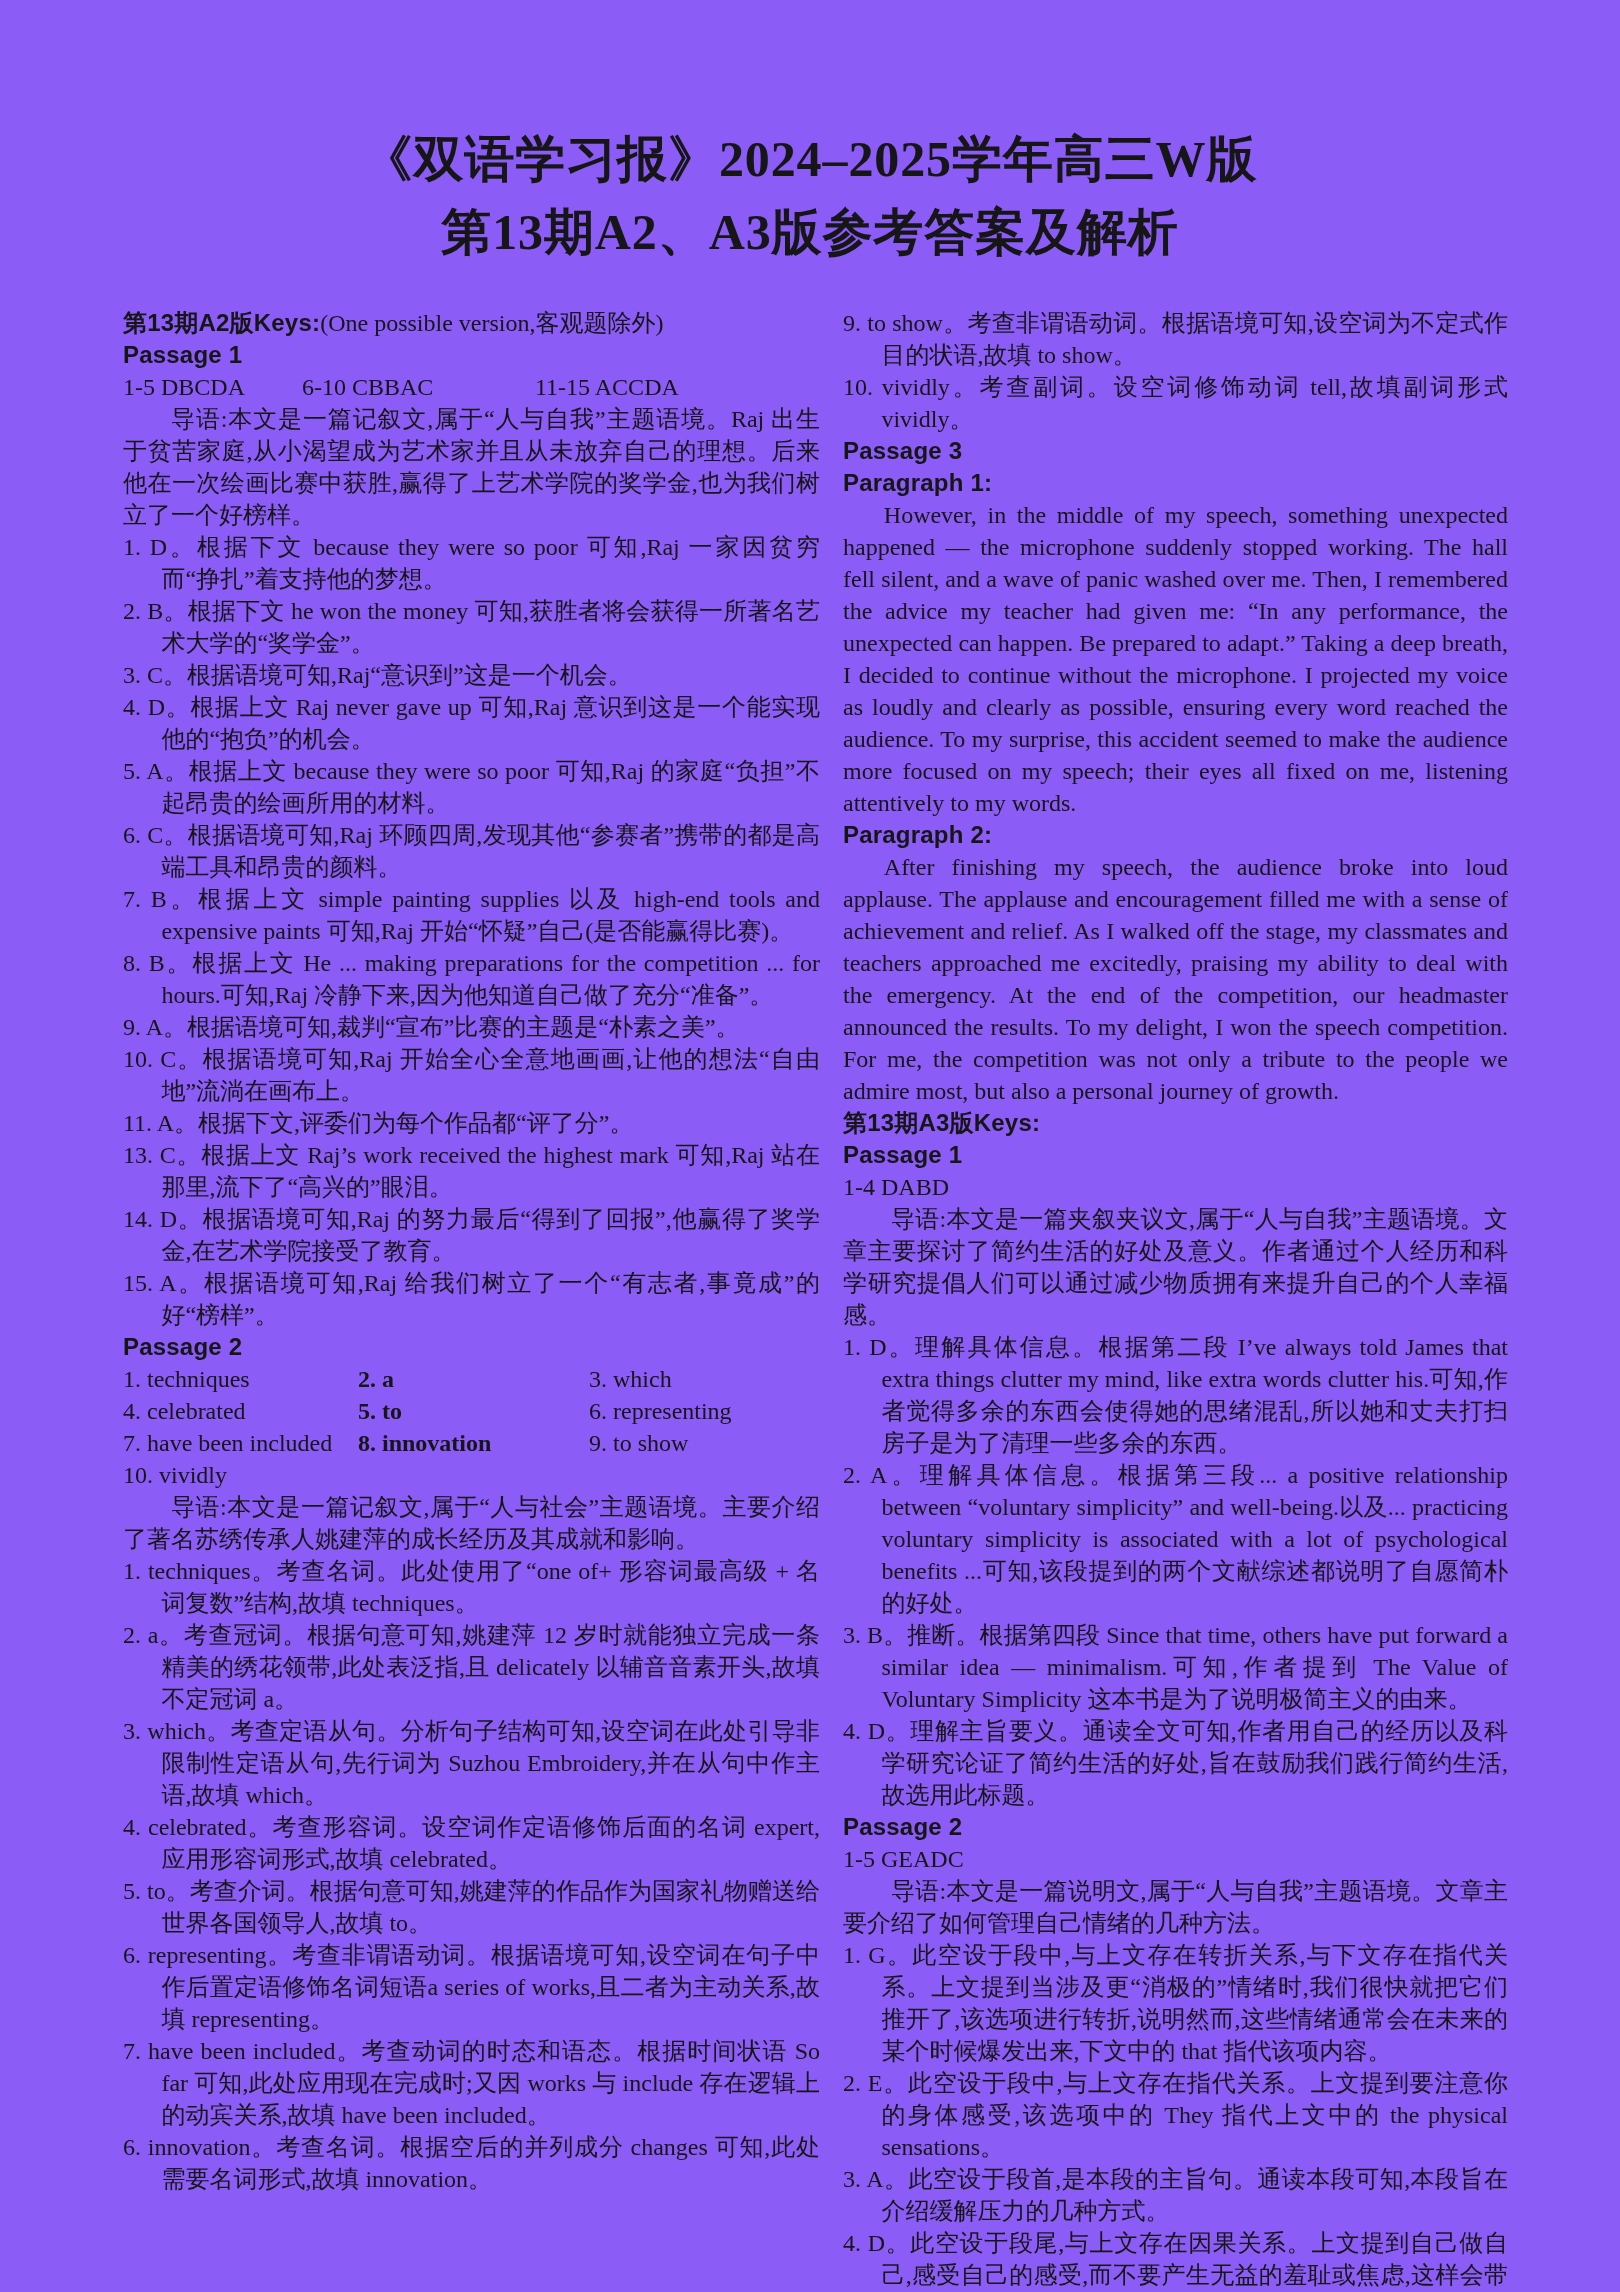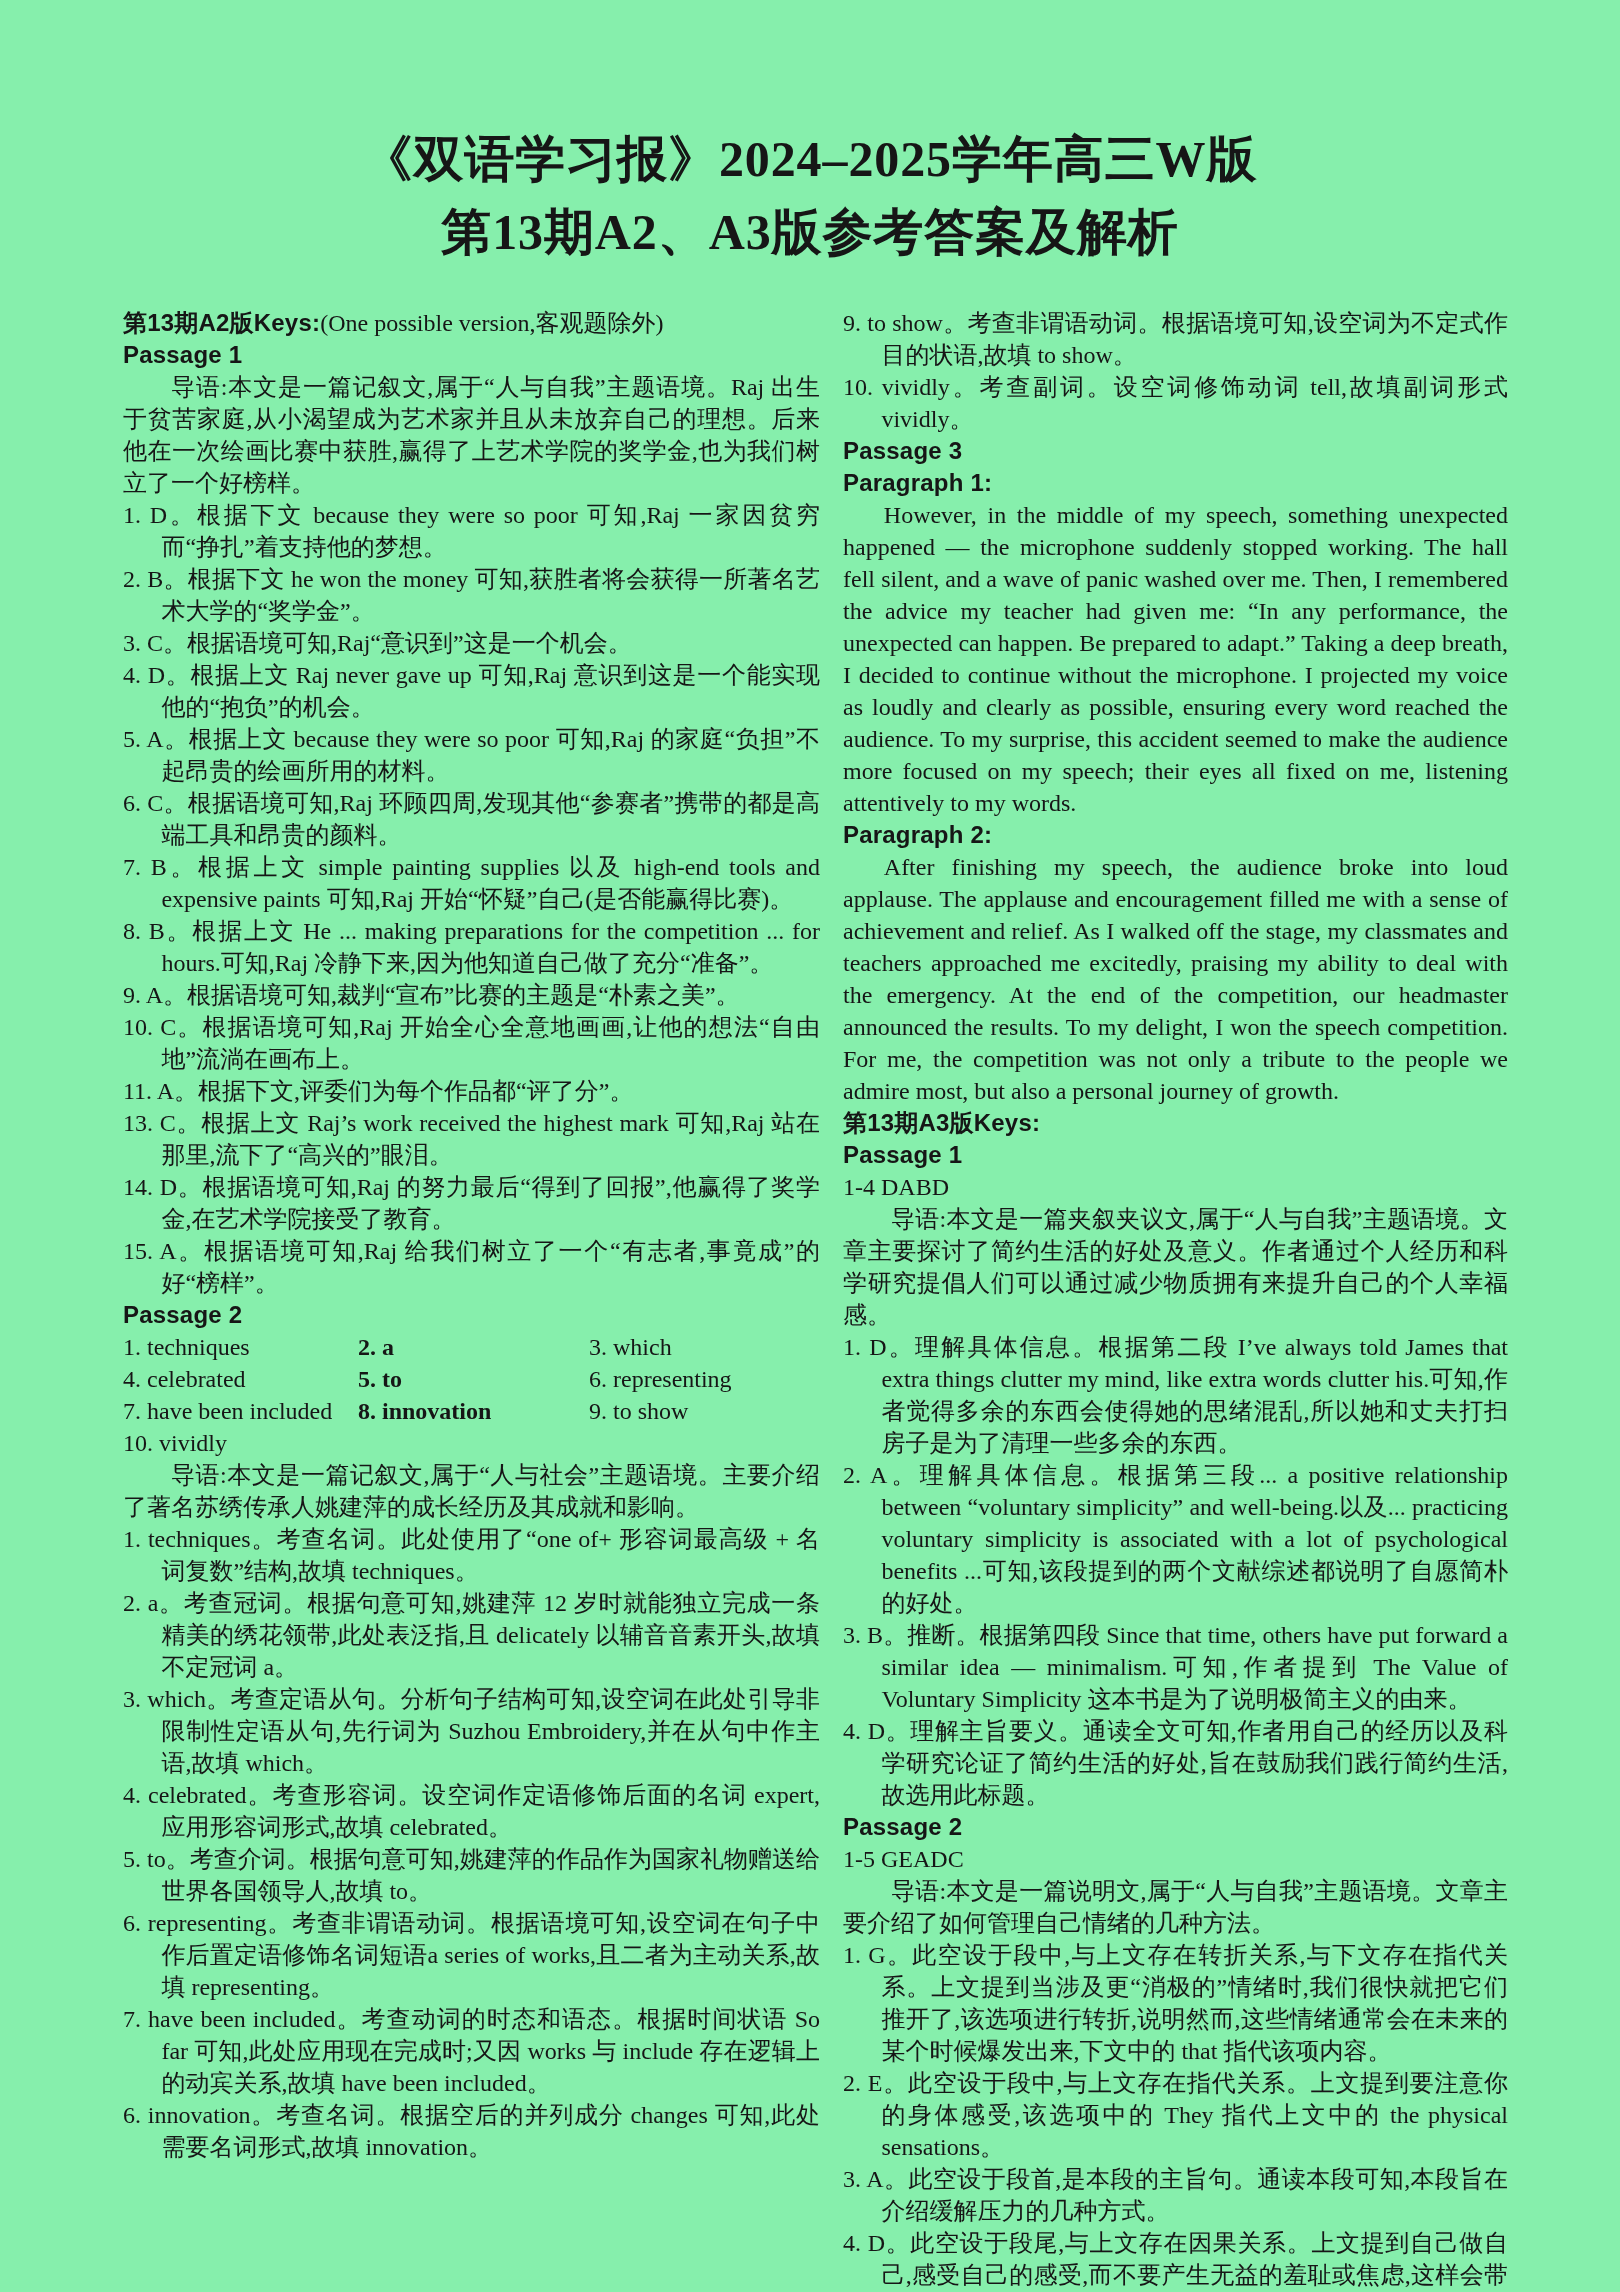--- a/index.html
+++ b/index.html
@@ -1,18 +1,18 @@
 <!DOCTYPE html>
 <html style="font-size:14.3px"><head>
 <meta charset="utf-8">
 <style>
   html,body { margin:0; padding:0; background:#e8e8e8; }
   .page {
     position:relative; width:1620px; height:2293px; margin:0 auto;
-    background:#86efac; color:#161616; overflow:hidden;
+    background:#8b5cf6; color:#161616; overflow:hidden;
     font-family:"Liberation Serif","DejaVu Serif",serif;
   }
   .title-block { position:absolute; top:123px; left:0; width:100%; text-align:center; }
   .title-line { font-size:50px; line-height:73px; font-weight:bold; letter-spacing:0.9px; margin:0; }
   .col { position:absolute; top:307px; font-size:24px; line-height:32px; }
   .col-left  { left:123px; width:697px; }
   .col-right { left:843px; width:665px; }
   .col p { margin:0; }
   .sans-bold {
     font-family:"Liberation Sans","DejaVu Sans",sans-serif;
@@ -33,20 +33,25 @@
 <div class="page">
 
   <div class="title-block">
     <p class="title-line">《双语学习报》2024–2025学年高三W版</p>
     <p class="title-line">第13期A2、A3版参考答案及解析</p>
   </div>
 
   <div class="col col-left">
     <p><span class="sans-bold">第13期A2版Keys:</span><span>(One possible version,客观题除外)</span></p>
     <p class="sans-bold">Passage 1</p>
+    <p class="row3">
+        <span class="aw1">1-5 DBCDA</span>
+        <span class="aw2">6-10 CBBAC</span>
+        <span>11-15 ACCDA</span>
+      </p>
     <p class="intro">导语:本文是一篇记叙文,属于“人与自我”主题语境。Raj 出生于贫苦家庭,从小渴望成为艺术家并且从未放弃自己的理想。后来他在一次绘画比赛中获胜,赢得了上艺术学院的奖学金,也为我们树立了一个好榜样。</p>
     <p class="item">1. D。根据下文 because they were so poor 可知,Raj 一家因贫穷而“挣扎”着支持他的梦想。</p>
     <p class="item">2. B。根据下文 he won the money 可知,获胜者将会获得一所著名艺术大学的“奖学金”。</p>
     <p class="item">3. C。根据语境可知,Raj“意识到”这是一个机会。</p>
     <p class="item">4. D。根据上文 Raj never gave up 可知,Raj 意识到这是一个能实现他的“抱负”的机会。</p>
     <p class="item">5. A。根据上文 because they were so poor 可知,Raj 的家庭“负担”不起昂贵的绘画所用的材料。</p>
     <p class="item">6. C。根据语境可知,Raj 环顾四周,发现其他“参赛者”携带的都是高端工具和昂贵的颜料。</p>
     <p class="item">7. B。根据上文 simple painting supplies 以及 high-end tools and expensive paints 可知,Raj 开始“怀疑”自己(是否能赢得比赛)。</p>
     <p class="item">8. B。根据上文 He ... making preparations for the competition ... for hours.可知,Raj 冷静下来,因为他知道自己做了充分“准备”。</p>
     <p class="item">9. A。根据语境可知,裁判“宣布”比赛的主题是“朴素之美”。</p>

